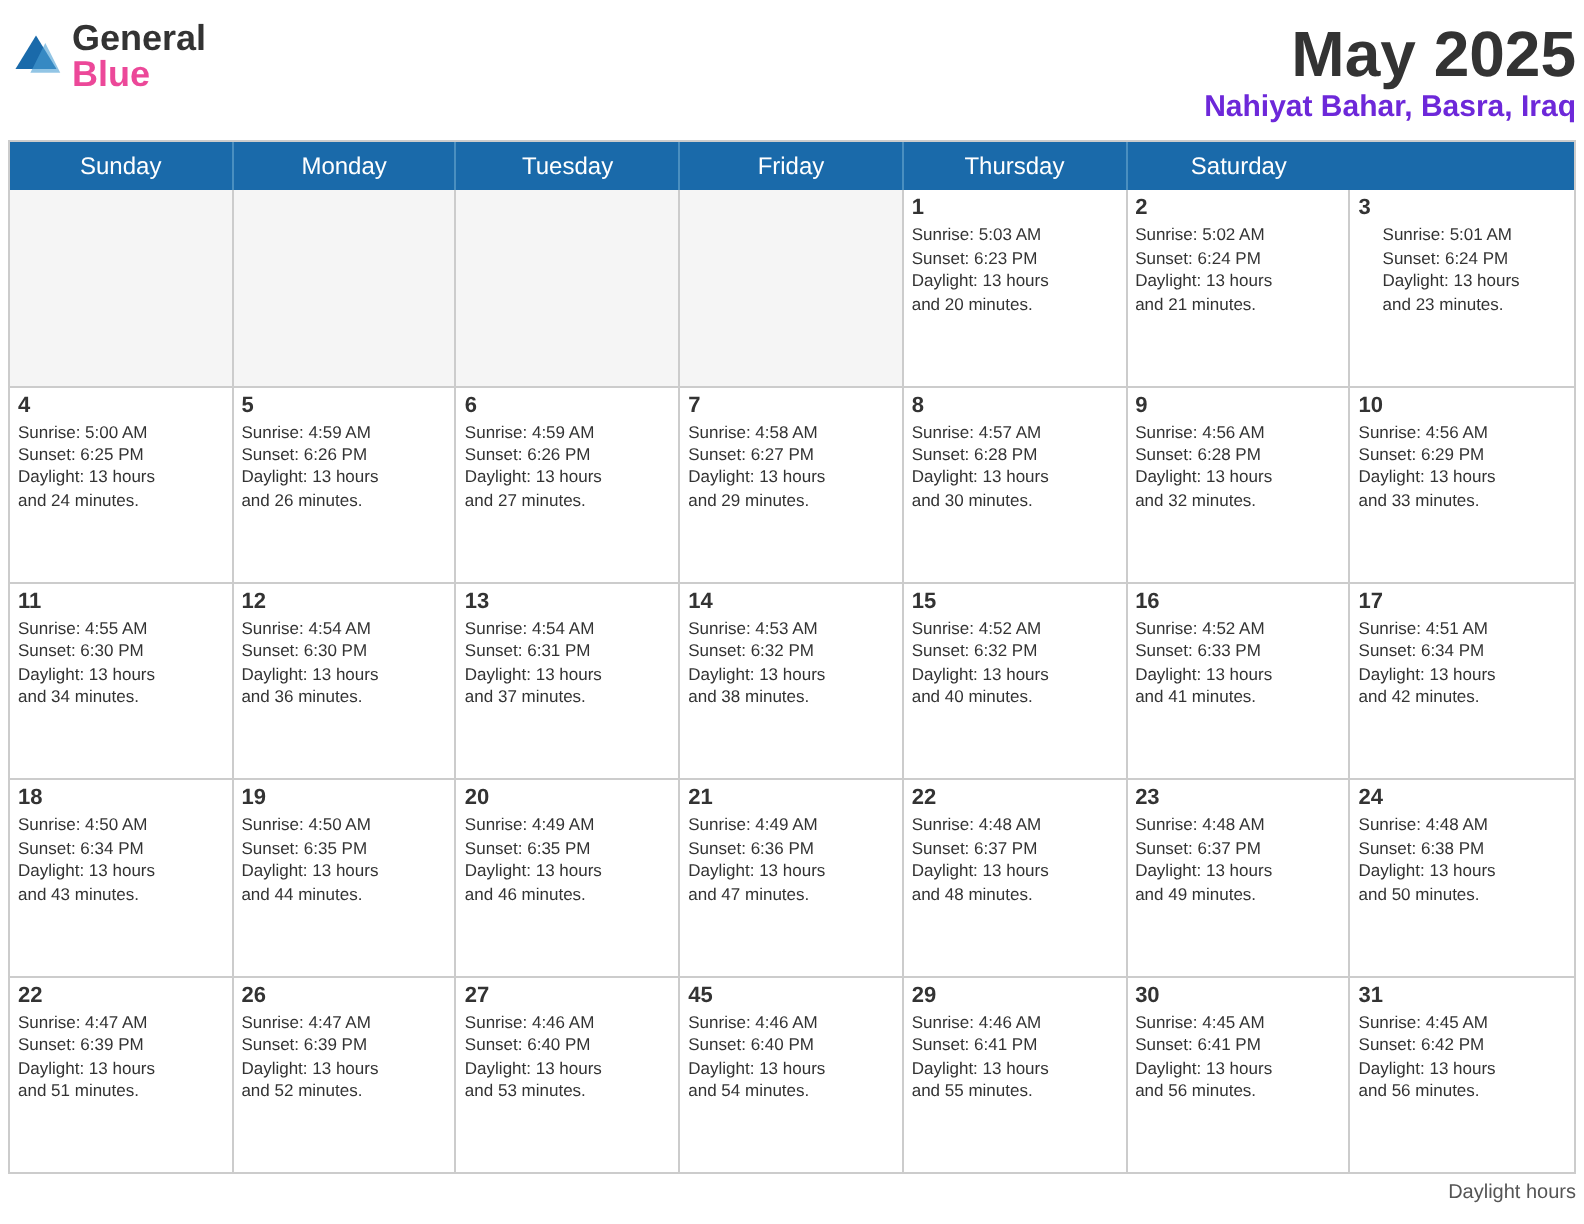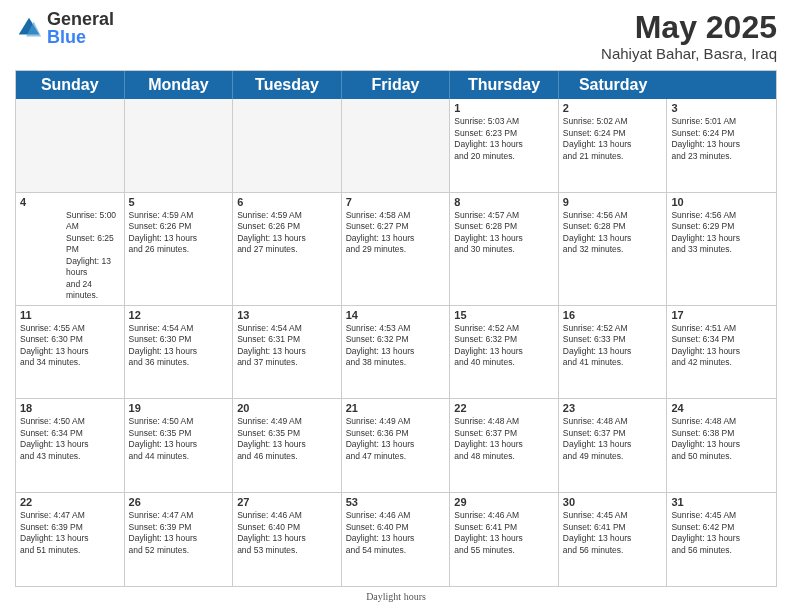--- a/index.html
+++ b/index.html
@@ -6,74 +6,75 @@
     body {
       width: 792px;
       height: 612px;
       font-family: Arial, sans-serif;
       background: #fff;
       overflow: hidden;
     }
     .page {
       width: 792px;
       height: 612px;
-      padding: 10px 15px;
+      padding: 10px 4px;
       display: flex;
       flex-direction: column;
     }
     .header {
       display: flex;
       justify-content: space-between;
       align-items: flex-start;
       margin-bottom: 8px;
     }
     .logo {
       display: flex;
       align-items: center;
       gap: 4px;
     }
     .logo-text {
       font-size: 18px;
       font-weight: bold;
       line-height: 1;
     }
     .logo-general { color: #333; }
-    .logo-blue { color: #3b82f6; }
+    .logo-blue { color: #ec4899; }
     .logo-icon {
       width: 28px;
       height: 28px;
     }
     .title-block {
       text-align: right;
     }
     .month-title {
       font-size: 32px;
       font-weight: bold;
       color: #333;
       line-height: 1.1;
     }
     .location-title {
       font-size: 15px;
-      color: #404040;
+      color: #6d28d9;
+      font-weight: bold;
     }
     .calendar {
       flex: 1;
       border: 1px solid #ccc;
       display: flex;
       flex-direction: column;
     }
     .cal-header {
       display: grid;
       grid-template-columns: repeat(7, 1fr);
       background: #1a6aaa;
     }
     .cal-header-cell {
       color: #fff;
-      font-size: 16px;
-      font-weight: bold;
+      font-size: 12px;
+      font-weight: normal;
       text-align: center;
       padding: 5px 4px;
       border-right: 1px solid #4a8fc0;
     }
     .cal-header-cell:last-child { border-right: none; }
     .cal-body {
       flex: 1;
       display: flex;
       flex-direction: column;
     }
@@ -103,22 +104,21 @@
     }
     .cell-detail {
       font-size: 8.5px;
       line-height: 1.35;
       color: #333;
     }
     .footer-note {
       font-size: 10px;
       color: #555;
       margin-top: 4px;
-      text-align: center;
-      font-family: Liberation Serif, serif;
+      text-align: right;
     }
   </style>
 </head>
 <body>
 
 <div class="page">
   <div class="header">
     <div class="logo">
       <svg class="logo-icon" viewBox="0 0 30 30">
         <polygon points="15,4 26,22 4,22" fill="#1a6aaa"></polygon>
@@ -161,30 +161,30 @@
           </div>
           <div class="cal-cell">
             <span class="day-num">2</span>
             <div class="cell-detail" style="white-space: pre-line;">Sunrise: 5:02 AM
 Sunset: 6:24 PM
 Daylight: 13 hours
 and 21 minutes.</div>
           </div>
           <div class="cal-cell">
             <span class="day-num">3</span>
-            <div class="cell-detail" style="white-space: pre-line;">Sunrise: 5:01 AM
+            <div class="cell-detail" style="white-space: pre-line; margin-left: 12px;">Sunrise: 5:01 AM
 Sunset: 6:24 PM
 Daylight: 13 hours
 and 23 minutes.</div>
           </div>
         </div>
         <div class="cal-row">
           <div class="cal-cell">
             <span class="day-num">4</span>
-            <div class="cell-detail" style="white-space: pre-line; margin-left: 46px;">Sunrise: 5:00 AM
+            <div class="cell-detail" style="white-space: pre-line;">Sunrise: 5:00 AM
 Sunset: 6:25 PM
 Daylight: 13 hours
 and 24 minutes.</div>
           </div>
           <div class="cal-cell">
             <span class="day-num">5</span>
             <div class="cell-detail" style="white-space: pre-line;">Sunrise: 4:59 AM
 Sunset: 6:26 PM
 Daylight: 13 hours
 and 26 minutes.</div>
@@ -343,21 +343,21 @@
 and 52 minutes.</div>
           </div>
           <div class="cal-cell">
             <span class="day-num">27</span>
             <div class="cell-detail" style="white-space: pre-line;">Sunrise: 4:46 AM
 Sunset: 6:40 PM
 Daylight: 13 hours
 and 53 minutes.</div>
           </div>
           <div class="cal-cell">
-            <span class="day-num">53</span>
+            <span class="day-num">45</span>
             <div class="cell-detail" style="white-space: pre-line;">Sunrise: 4:46 AM
 Sunset: 6:40 PM
 Daylight: 13 hours
 and 54 minutes.</div>
           </div>
           <div class="cal-cell">
             <span class="day-num">29</span>
             <div class="cell-detail" style="white-space: pre-line;">Sunrise: 4:46 AM
 Sunset: 6:41 PM
 Daylight: 13 hours

